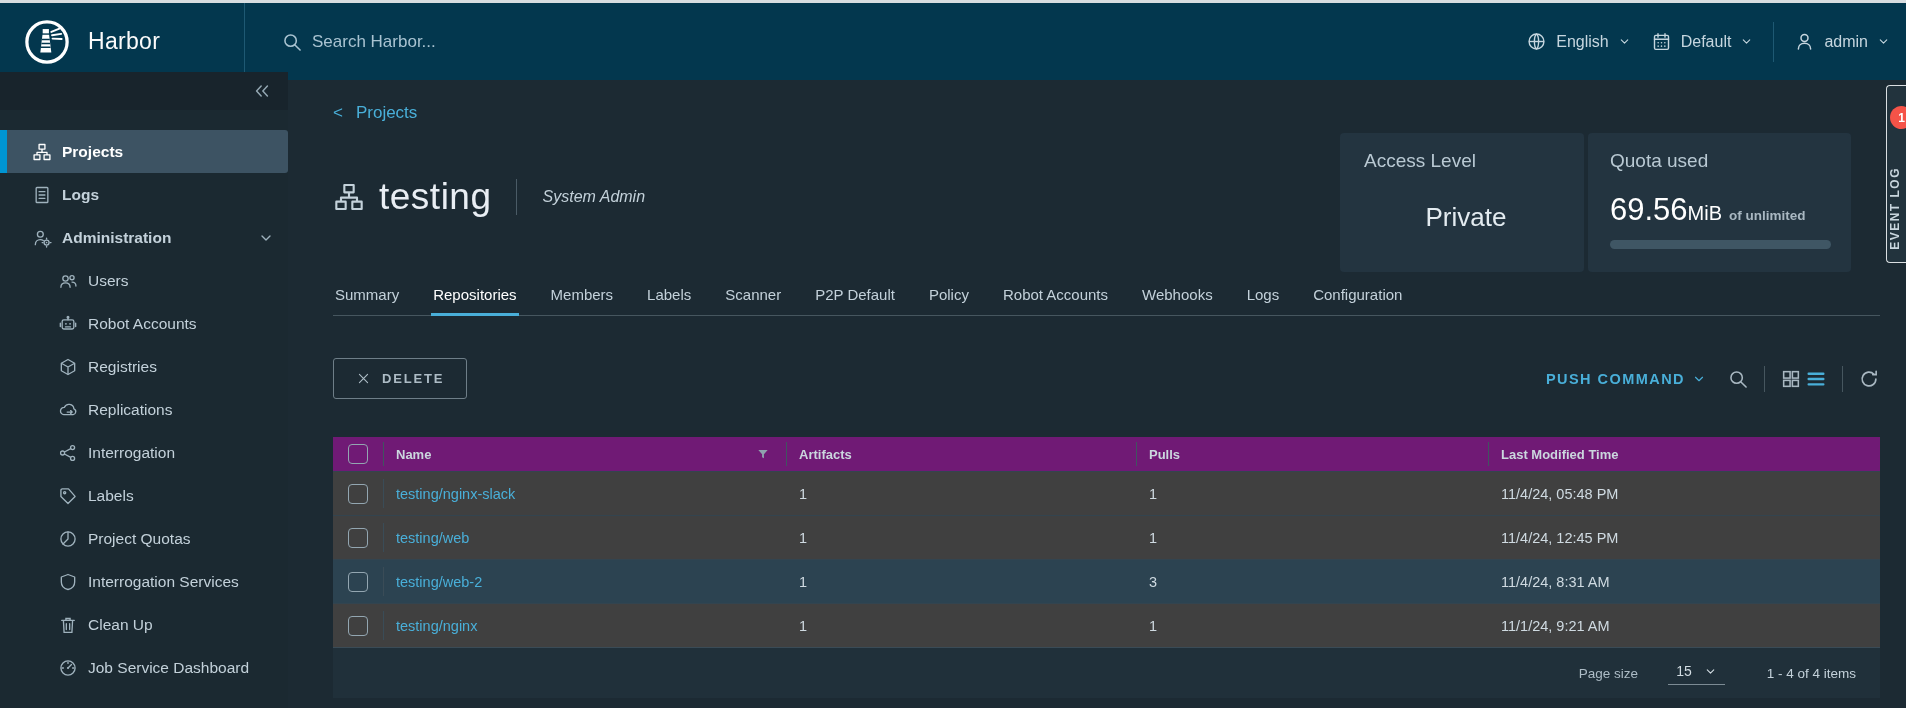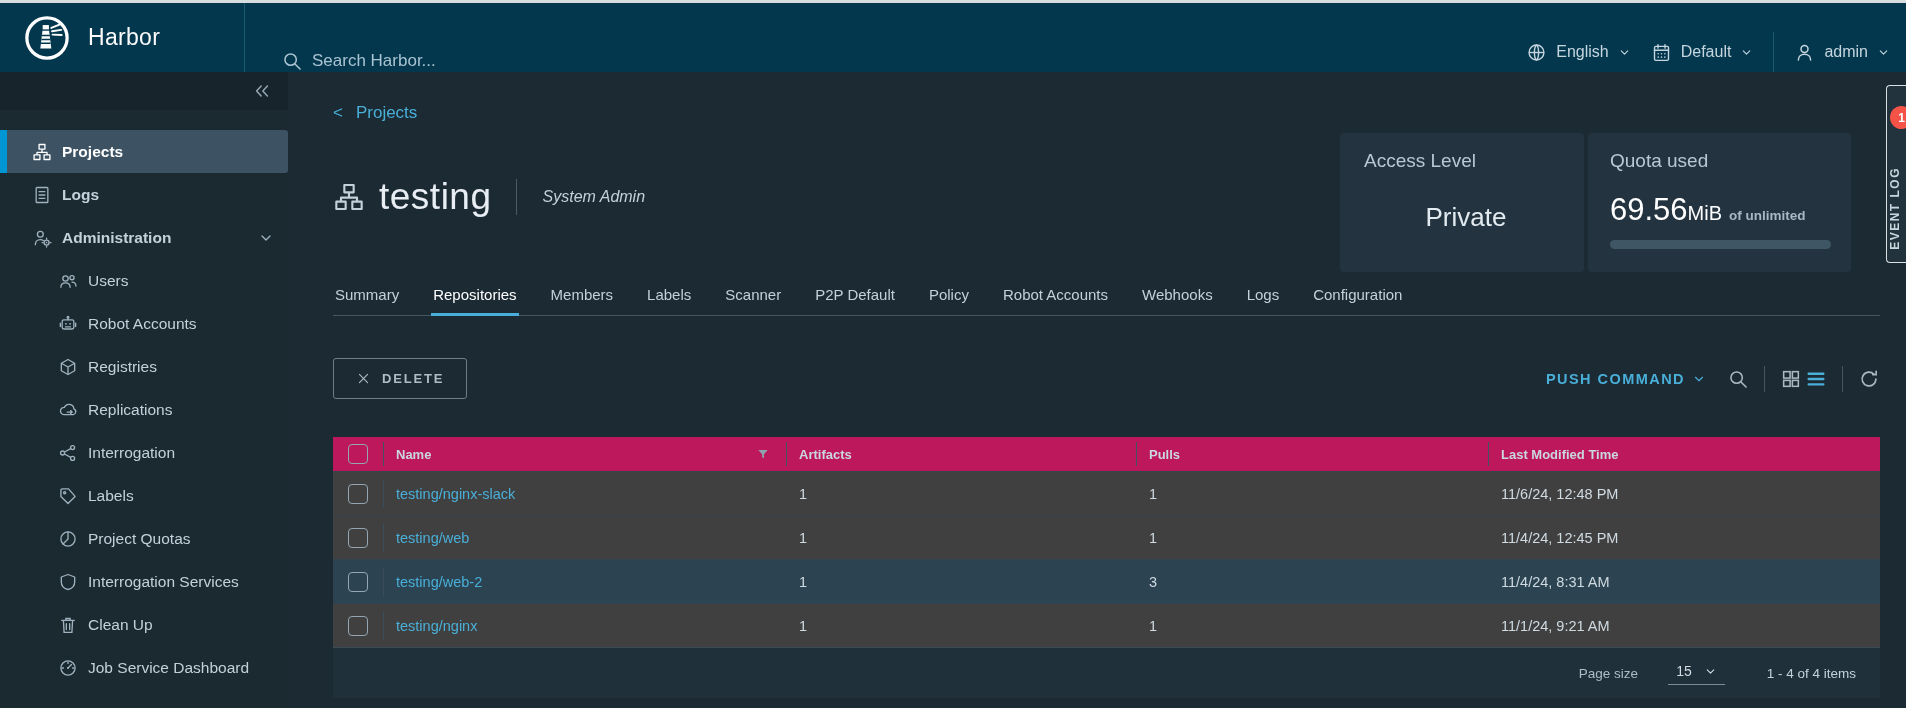--- a/index.html
+++ b/index.html
@@ -2,22 +2,22 @@
 <html><head>
 <meta charset="utf-8">
 <style>
   html,body{margin:0;padding:0;background:#10181e;}
   .app{position:relative;width:1906px;height:708px;overflow:hidden;background:#1c2a33;
        font-family:"Liberation Sans",sans-serif;-webkit-font-smoothing:antialiased;}
   svg{display:block;}
   .ic{width:20px;height:20px;flex:none;}
 
   
-  .topbar{position:absolute;top:0;left:0;right:0;height:72px;background:#03374e;
-          border-top:3px solid #d8dde0;box-sizing:border-box;display:flex;align-items:flex-end;}
+  .topbar{position:absolute;top:0;left:0;right:0;height:80px;background:#03374e;
+          border-top:3px solid #d8dde0;box-sizing:border-box;display:flex;align-items:center;}
   .brand{display:flex;align-items:center;gap:18px;width:245px;height:100%;box-sizing:border-box;
          padding-left:24px;border-right:1px solid #1e5973;}
   .logo{width:46px;height:46px;}
   .brand-name{color:#fafafa;font-size:23px;letter-spacing:.3px;}
   .topbar-search{display:flex;align-items:center;gap:7px;padding-left:36px;flex:1;}
   .topbar-search .ic{width:22px;height:22px;color:#a9c3d1;}
   .topbar-search input{background:transparent;border:none;outline:none;font-family:inherit;
          font-size:17px;color:#e9eef4;width:340px;}
   .topbar-search input::placeholder{color:#a9c3d1;opacity:1;}
   .topbar-right{display:flex;align-items:center;gap:20px;padding-right:16px;}
@@ -87,21 +87,21 @@
   .v-div{width:1px;height:26px;background:#46565f;}
 
   
   .table{position:absolute;top:365px;left:45px;width:1547px;}
   .col{box-sizing:border-box;position:relative;display:flex;align-items:center;height:100%;padding-left:13px;}
   .col-check{width:50px;justify-content:center;padding-left:0;}
   .col-name{width:403px;}
   .col-art{width:350px;}
   .col-pulls{width:352px;}
   .col-time{flex:1;}
-  .thead{display:flex;height:34px;background:#be185d;font-size:13px;font-weight:700;color:#cbd7de;}
+  .thead{display:flex;height:34px;background:#701a75;font-size:13px;font-weight:700;color:#cbd7de;}
   .thead .col:not(.col-check)::before{content:"";position:absolute;left:0;top:5px;bottom:5px;width:1px;background:#415360;}
   .filter-ic{margin-left:auto;margin-right:16px;width:14px;height:14px;color:#8fa3ae;cursor:pointer;}
   .row{display:flex;height:43px;background:#404040;border-top:1px solid #33444f;}
   .row .col-name::before{content:"";position:absolute;left:0;top:7px;bottom:7px;width:1px;background:#3a4c57;}
   .row.highlight{background:#2c4351;}
   .row-link{color:#49afd9;font-size:14.5px;text-decoration:none;cursor:pointer;}
   .cell-text{color:#cfdae1;font-size:14.5px;}
   .cbx{width:20px;height:20px;box-sizing:border-box;border:1px solid #93a6b1;border-radius:4px;
        background:transparent;cursor:pointer;}
   .tfoot{display:flex;align-items:center;justify-content:flex-end;height:50px;background:#20303a;
@@ -574,21 +574,21 @@
             <div class="col col-name">
               <a class="row-link">testing/nginx-slack</a>
             </div>
             <div class="col col-art">
               <span class="cell-text">1</span>
             </div>
             <div class="col col-pulls">
               <span class="cell-text">1</span>
             </div>
             <div class="col col-time">
-              <span class="cell-text">11/6/24, 12:48 PM</span>
+              <span class="cell-text">11/4/24, 05:48 PM</span>
             </div>
           </div>
 
           <div class="row">
             <div class="col col-check">
               <span class="cbx"></span>
             </div>
             <div class="col col-name">
               <a class="row-link">testing/web</a>
             </div>

